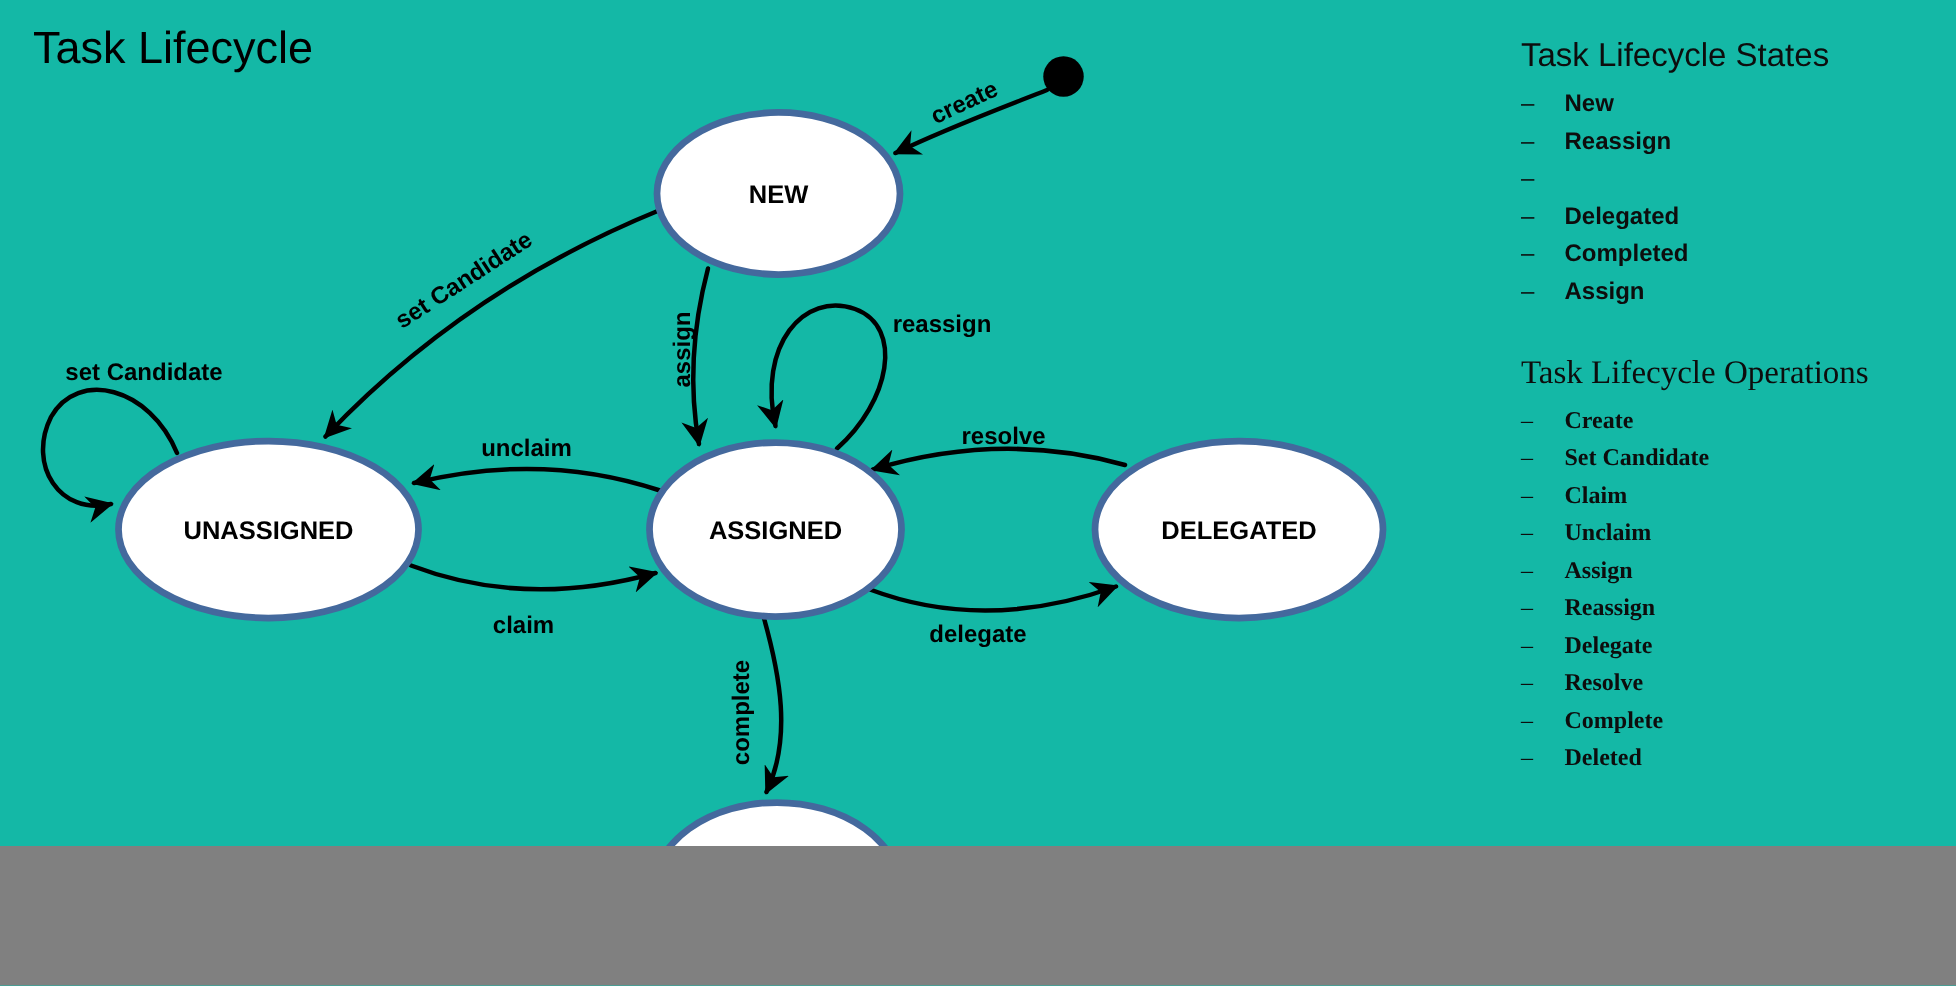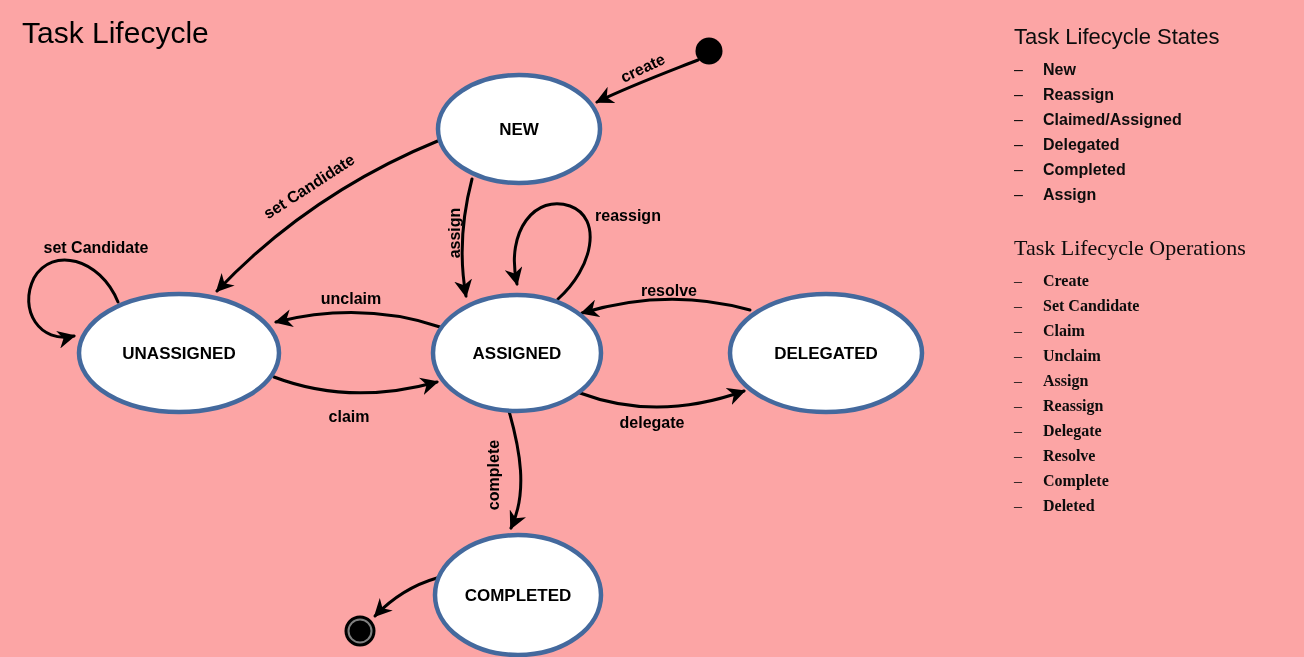--- a/index.html
+++ b/index.html
@@ -3,22 +3,22 @@
 <meta charset="utf-8">
 <style>
   html, body {
     margin: 0;
     padding: 0;
     background: #808080;
   }
   .stage {
     position: relative;
     width: 1304px;
-    height: 657px;
-    background: #fca5a5;
+    height: 564px;
+    background: #14b8a6;
     overflow: hidden;
     font-family: "Liberation Sans", sans-serif;
     color: #000000;
   }
   .title {
     position: absolute;
     left: 22px;
     top: 16px;
     font-size: 30px;
     font-weight: 400;
@@ -174,21 +174,20 @@
             <span>New</span>
           </li>
 
           <li>
             <span class="dash">–</span>
             <span>Reassign</span>
           </li>
 
           <li>
             <span class="dash">–</span>
-            <span>Claimed/Assigned</span>
           </li>
 
           <li>
             <span class="dash">–</span>
             <span>Delegated</span>
           </li>
 
           <li>
             <span class="dash">–</span>
             <span>Completed</span>

